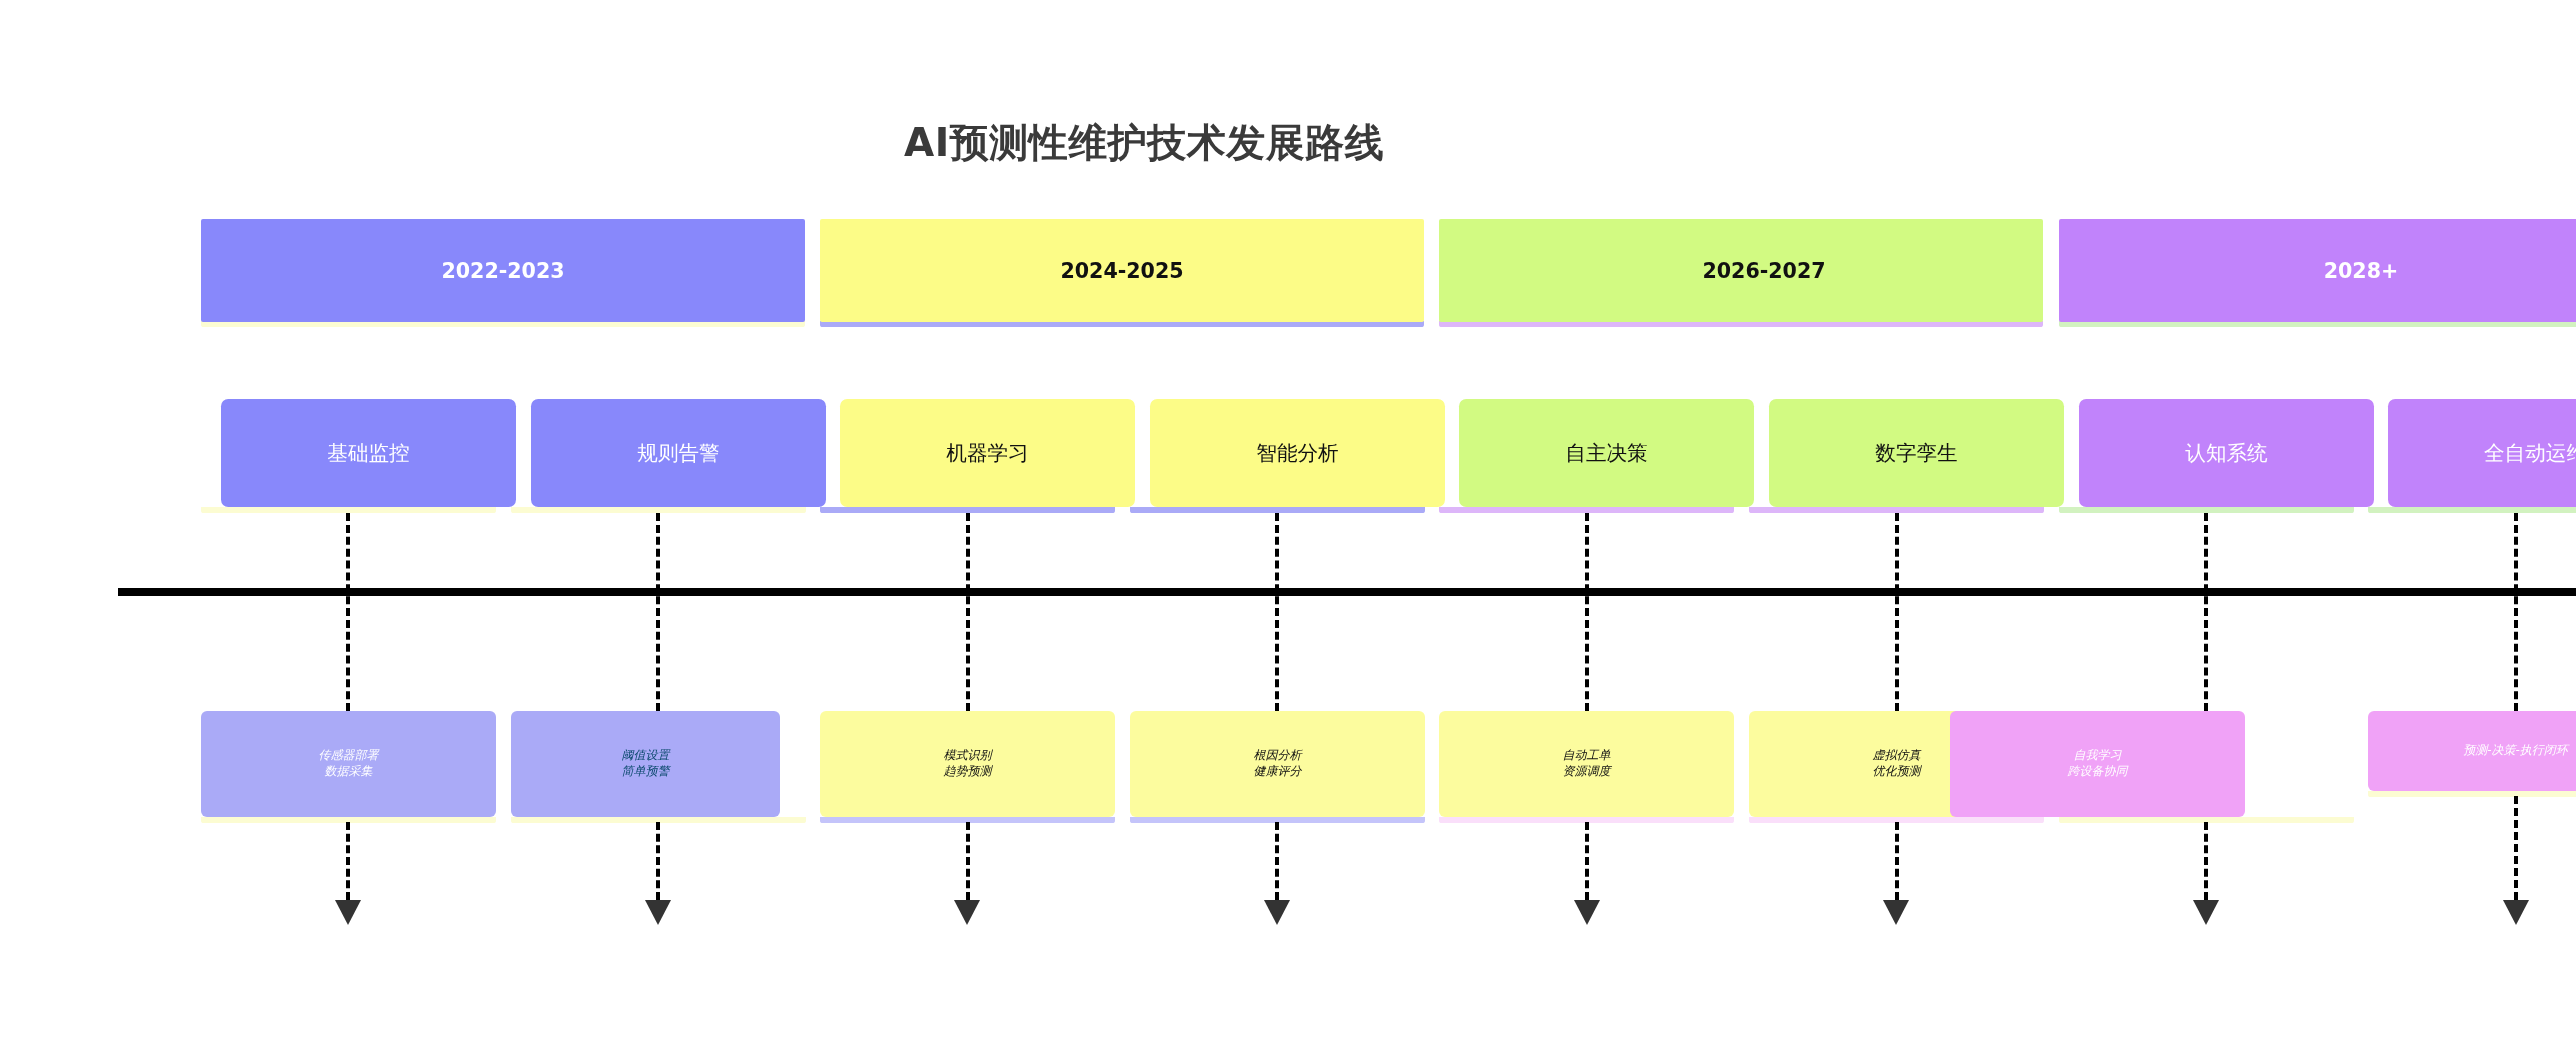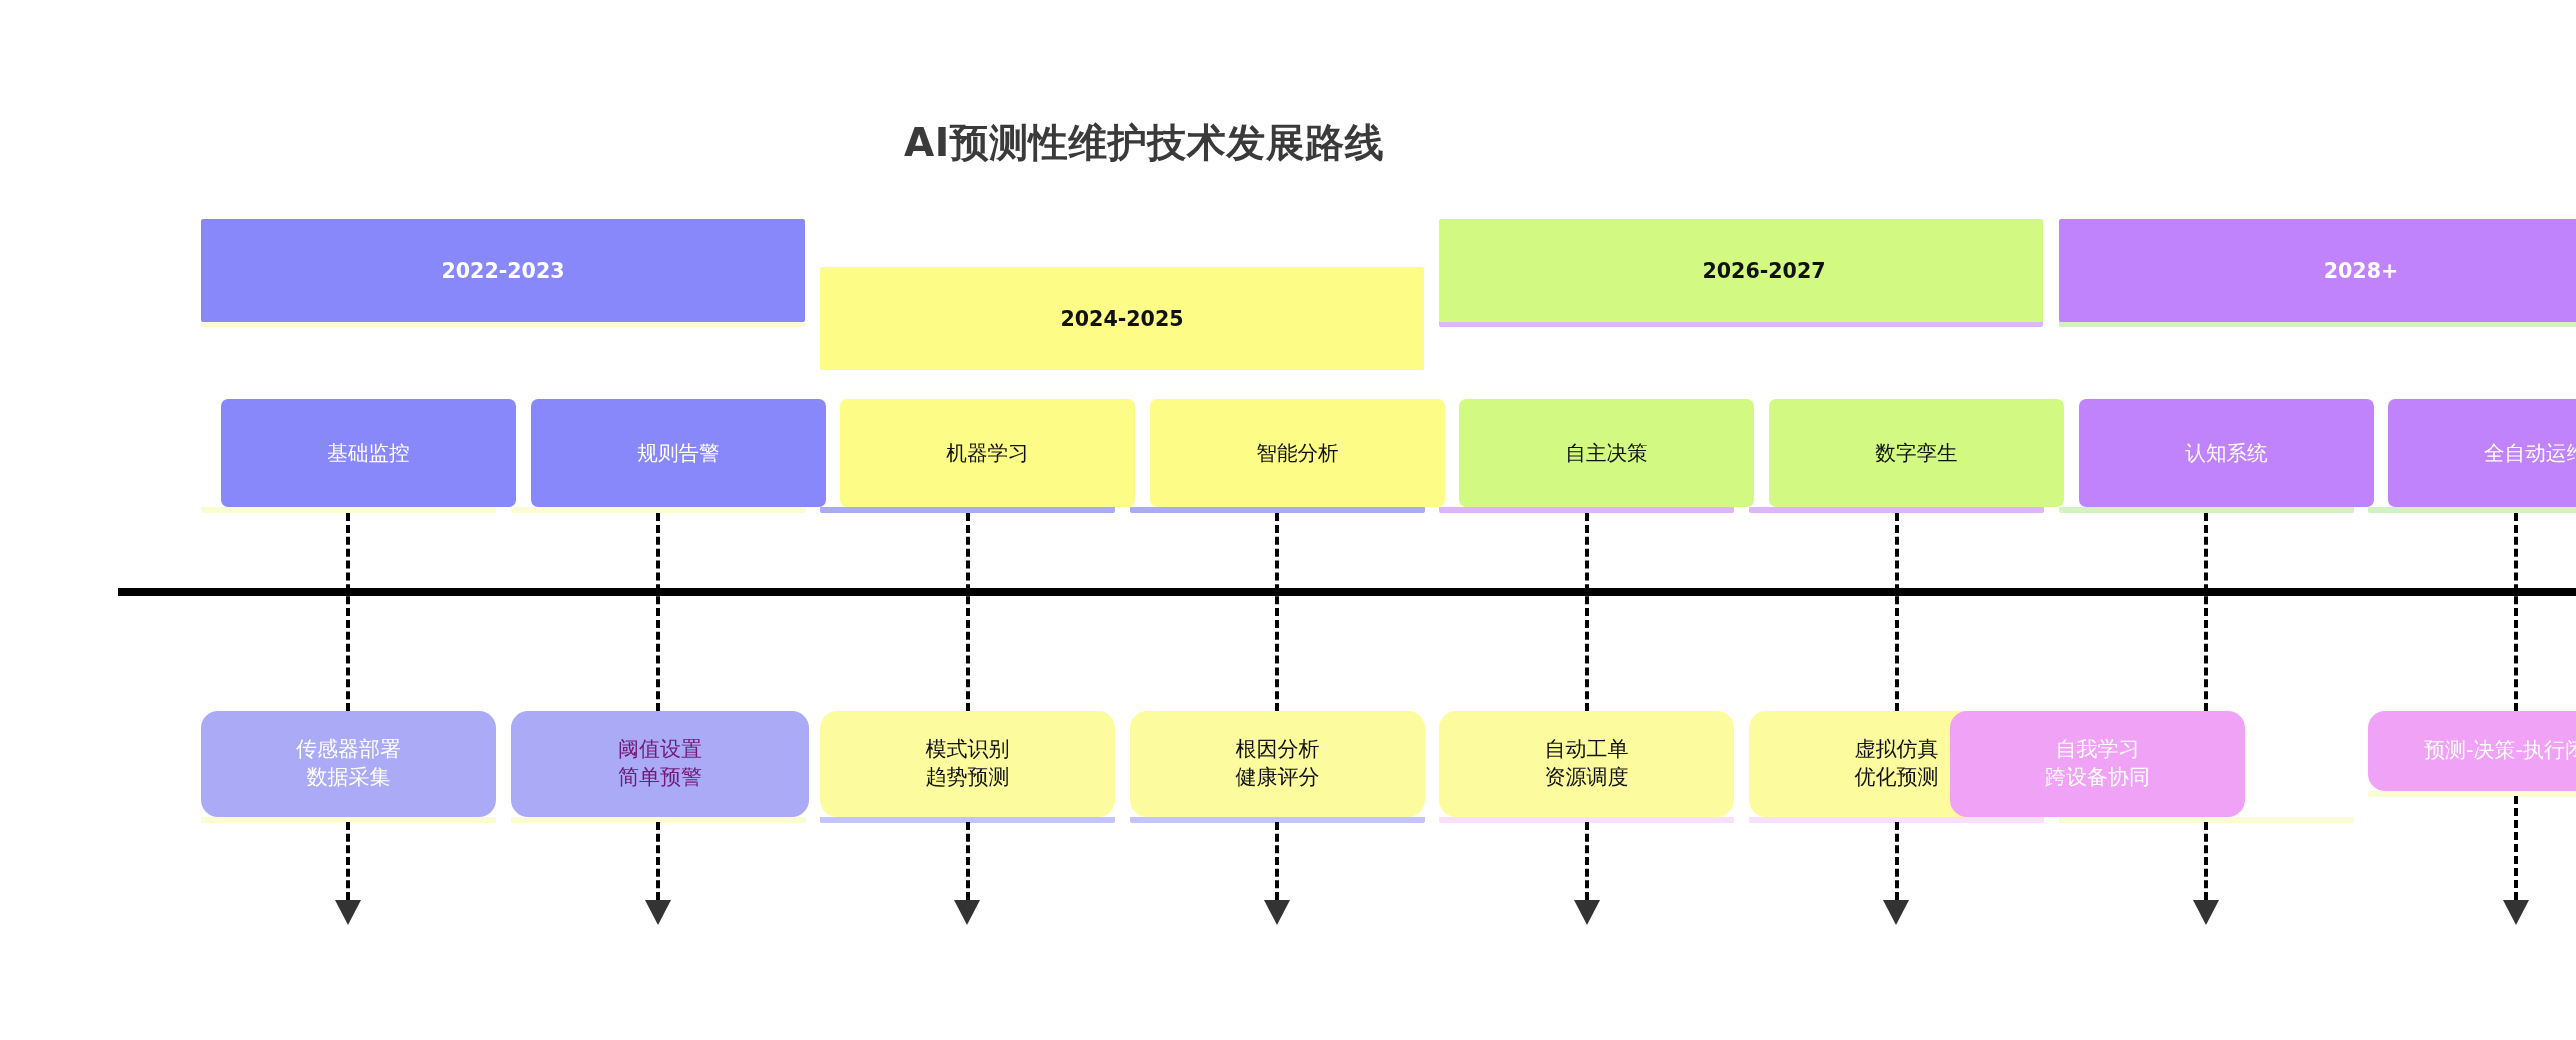--- a/index.html
+++ b/index.html
@@ -69,30 +69,31 @@
     left: 118px;
     top: 588px;
     height: 7.7px;
     background: #000000;
   }
 
   
   .detail {
     position: absolute;
     top: 711px;
-    border-radius: 17px;
+    border-radius: 6px;
     display: flex;
     flex-direction: column;
     align-items: center;
     justify-content: center;
-    font-size: 21px;
+    font-size: 12px;
     font-weight: 500;
     line-height: 1.32;
     white-space: nowrap;
     text-align: center;
+    font-style: italic;
   }
   .detail-shadow {
     position: absolute;
     height: 5.7px;
     border-radius: 0 0 2.6px 2.6px;
   }
 
   
   .dash {
     position: absolute;
@@ -113,21 +114,21 @@
 <div id="stage">
 
   <div class="title">AI预测性维护技术发展路线</div>
 
   <div id="eras-layer">
       <div class="era-shadow" style="left: 201px; width: 604px; background: rgb(252, 252, 210);"></div>
       <div class="era" style="left: 201px; width: 604px; background: rgb(136, 136, 251); color: rgb(255, 255, 255);">
         <span>2022-2023</span>
       </div>
       <div class="era-shadow" style="left: 820px; width: 604px; background: rgb(170, 170, 247);"></div>
-      <div class="era" style="left: 820px; width: 604px; background: rgb(252, 252, 135); color: rgb(17, 17, 17); margin-top: 48px;">
+      <div class="era" style="left: 820px; width: 604px; background: rgb(252, 252, 135); color: rgb(17, 17, 17);">
         <span>2024-2025</span>
       </div>
       <div class="era-shadow" style="left: 1439px; width: 604px; background: rgb(221, 182, 249);"></div>
       <div class="era" style="left: 1439px; width: 604px; background: rgb(210, 250, 130); color: rgb(17, 17, 17); padding-left: 46px;">
         <span>2026-2027</span>
       </div>
       <div class="era-shadow" style="left: 2059px; width: 604px; background: rgb(210, 242, 192);"></div>
       <div class="era" style="left: 2059px; width: 604px; background: rgb(193, 131, 251); color: rgb(255, 255, 255);">
         <span>2028+</span>
       </div>
@@ -165,21 +166,21 @@
       <div class="tech" style="left: 2368px; width: 295px; background: rgb(193, 131, 251); color: rgb(255, 255, 255);">
         <span>全自动运维</span>
       </div>
     </div>
   <div id="details-layer">
       <div class="detail" style="left: 201px; width: 295px; height: 106px; background: rgb(170, 170, 247); color: rgb(255, 255, 255);">
         <span>传感器部署</span>
         <span>数据采集</span>
       </div>
       <div class="detail-shadow" style="left: 201px; width: 295px; top: 817px; background: rgb(252, 252, 210);"></div>
-      <div class="detail" style="left: 511px; width: 298px; height: 106px; background: rgb(170, 170, 247); color: #701a75;">
+      <div class="detail" style="left: 511px; width: 269px; height: 106px; background: rgb(170, 170, 247); color: #0c4a6e;">
         <span>阈值设置</span>
         <span>简单预警</span>
       </div>
       <div class="detail-shadow" style="left: 511px; width: 295px; top: 817px; background: rgb(252, 252, 210);"></div>
       <div class="detail" style="left: 820px; width: 295px; height: 106px; background: rgb(252, 252, 158); color: rgb(17, 17, 17);">
         <span>模式识别</span>
         <span>趋势预测</span>
       </div>
       <div class="detail-shadow" style="left: 820px; width: 295px; top: 817px; background: rgb(196, 196, 250);"></div>
       <div class="detail" style="left: 1130px; width: 295px; height: 106px; background: rgb(252, 252, 158); color: rgb(17, 17, 17);">

